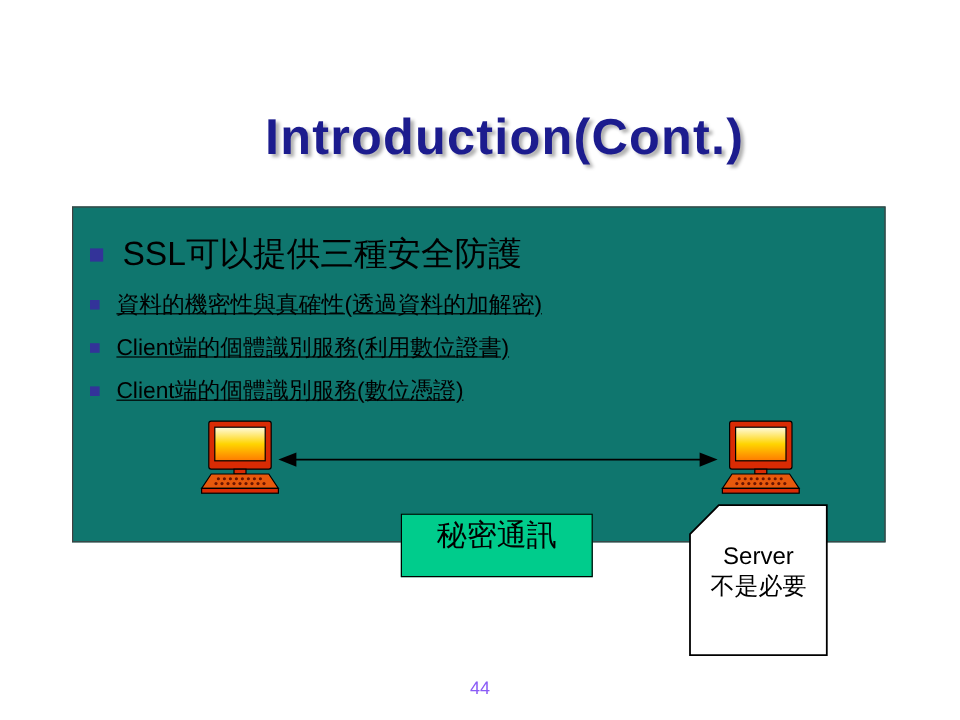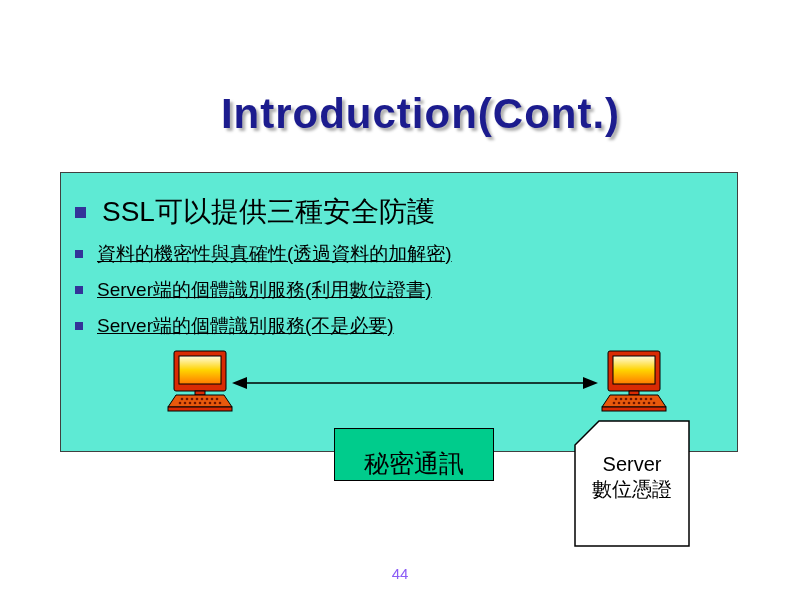--- a/index.html
+++ b/index.html
@@ -11,36 +11,36 @@
   .slide-title{
     position:absolute;top:90px;left:0;width:800px;
     text-align:center;
     font-size:42px;font-weight:bold;letter-spacing:1px;
     color:#1c1c8e;
     text-shadow:3px 3px 3px #b0b0b0;
     padding-left:41px;box-sizing:border-box;
   }
   .content-box{
     position:absolute;left:60px;top:172px;width:678px;height:280px;
-    border:1.5px solid #404040;background:#5eead4;box-sizing:border-box;
+    border:1.5px solid #404040;background:#0f766e;box-sizing:border-box;
   }
   .bullet-row{display:flex;align-items:center;}
   .bullet-row.level1{margin:20px 0 6px 14px;font-size:28px;color:#000;}
   .bullet-row.level2{margin:10px 0 0 14px;font-size:19px;color:#000;text-decoration:underline;}
   .sq{flex:0 0 auto;background:#333399;display:inline-block;}
   .level1 .sq{width:11px;height:11px;margin-right:16px;}
   .level2 .sq{width:8px;height:8px;margin-right:14px;}
   .computer{position:absolute;width:72px;height:66px;}
   #computer-left{left:164px;top:350px;}
   #computer-right{left:598px;top:350px;}
   .arrow-wrap{position:absolute;left:230px;top:371px;width:370px;height:24px;}
   .secret-box{
     position:absolute;left:334px;top:428px;width:160px;height:53px;
     background:#00cc8c;border:1px solid #000;box-sizing:border-box;
-    display:flex;align-items:flex-end;justify-content:center;
+    display:flex;align-items:flex-start;justify-content:center;
     font-size:25px;color:#000;
   }
   .cert{position:absolute;left:574px;top:420px;width:116px;height:127px;}
   .cert svg{position:absolute;left:0;top:0;}
   .cert-text{
     position:absolute;left:0;top:32px;width:116px;
     text-align:center;font-size:20px;line-height:1.25;color:#000;
   }
   .page-number{
     position:absolute;left:0;top:565px;width:800px;
@@ -56,25 +56,25 @@
   <div class="bullet-row level1">
     <span class="sq"></span>
     <span>SSL可以提供三種安全防護</span>
   </div>
   <div class="bullet-row level2">
     <span class="sq"></span>
     <span>資料的機密性與真確性(透過資料的加解密)</span>
   </div>
   <div class="bullet-row level2">
     <span class="sq"></span>
-    <span>Server端的個體識別服務(利用數位證書)</span>
+    <span>Client端的個體識別服務(利用數位證書)</span>
   </div>
   <div class="bullet-row level2">
     <span class="sq"></span>
-    <span>Server端的個體識別服務(不是必要)</span>
+    <span>Client端的個體識別服務(數位憑證)</span>
   </div>
 </div>
 
 <div class="computer" id="computer-left">
   <svg viewBox="0 0 72 66" width="72" height="66">
     <defs>
       <linearGradient id="scrL" x1="0" y1="0" x2="0" y2="1">
         <stop offset="0" stop-color="#fffbe0"></stop>
         <stop offset="0.5" stop-color="#ffd400"></stop>
         <stop offset="1" stop-color="#ff7a00"></stop>
@@ -154,17 +154,17 @@
 <div class="secret-box">
   <span>秘密通訊</span>
 </div>
 
 <div class="cert">
   <svg width="116" height="127" viewBox="0 0 116 127">
     <polygon points="25,1 115,1 115,126 1,126 1,25" fill="#ffffff" stroke="#000" stroke-width="1.5"></polygon>
   </svg>
   <div class="cert-text">
     <div>Server</div>
-    <div>數位憑證</div>
+    <div>不是必要</div>
   </div>
 </div>
 
 <div class="page-number">44</div>
 
 </body></html>

